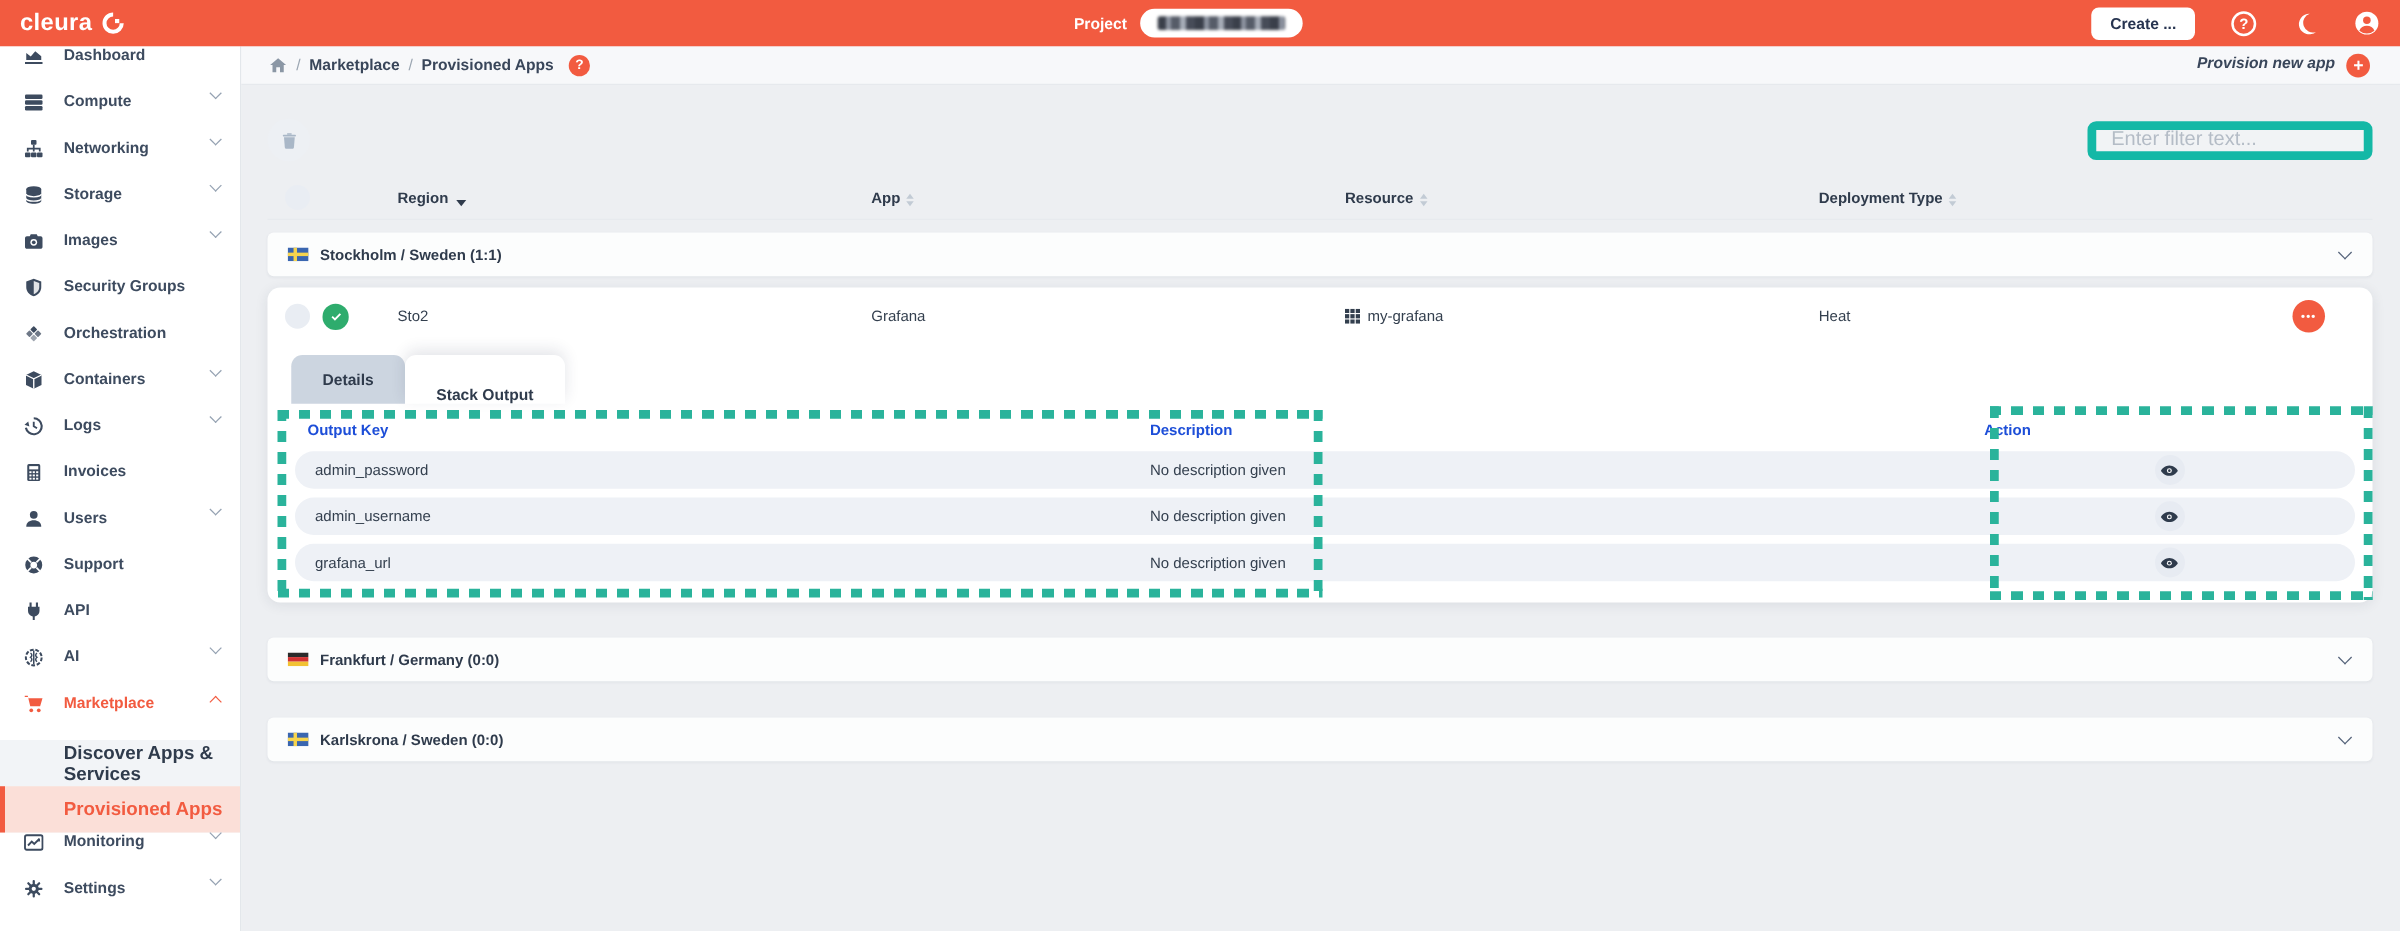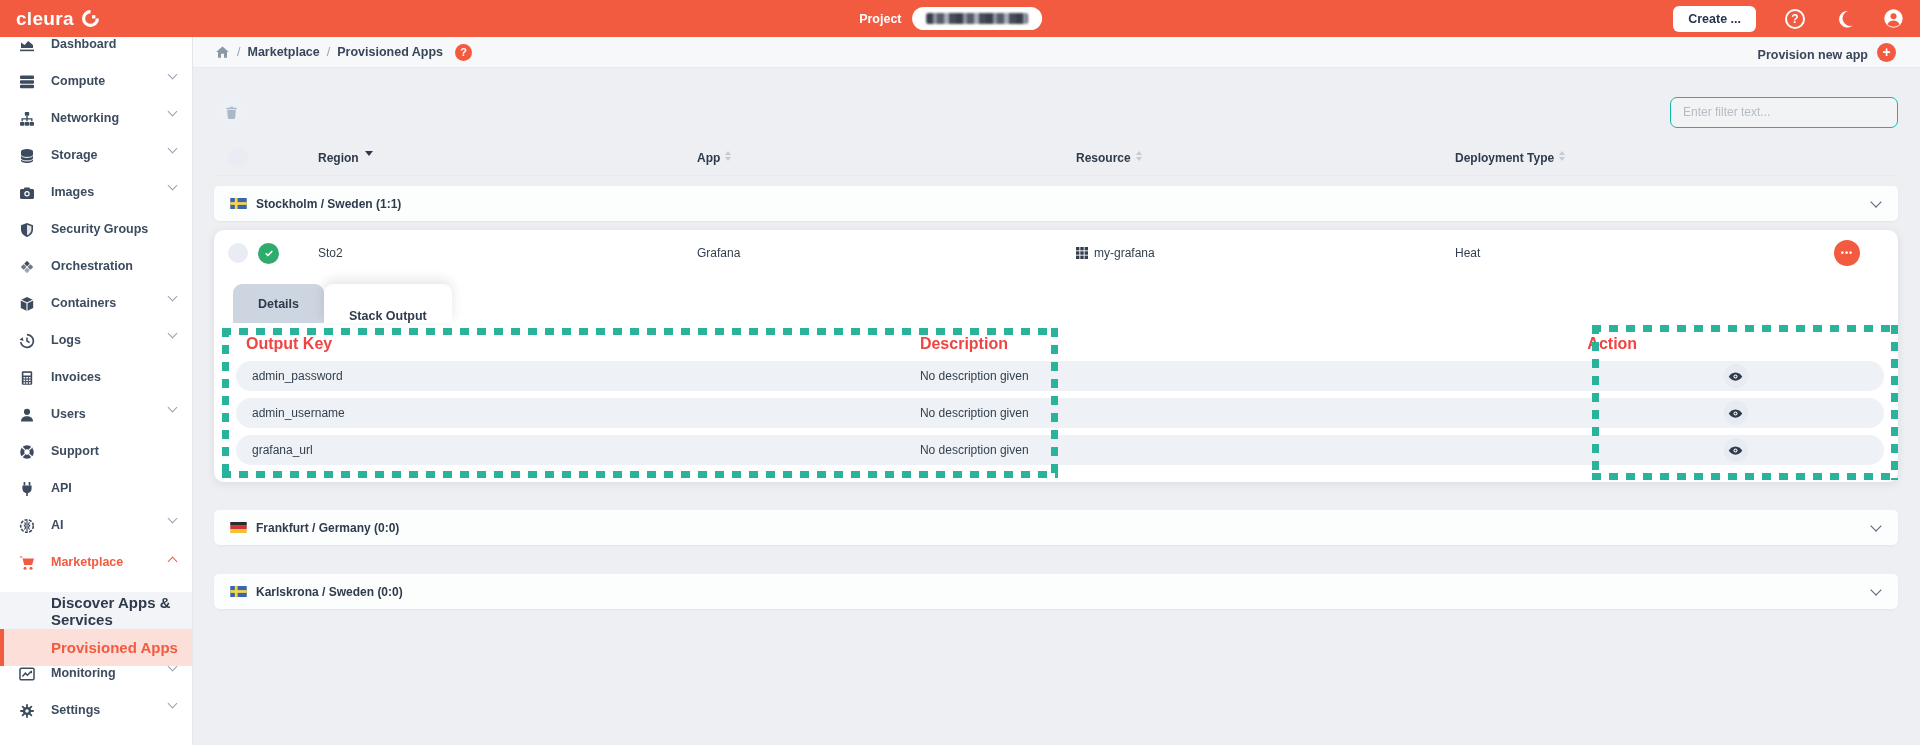--- a/index.html
+++ b/index.html
@@ -38,35 +38,35 @@
   .sub-item.active { background:#fbdfd8; color:#f25b40; border-left:4px solid #f25b40; padding-left:47px; }
 
   
   .main { flex:1; display:flex; flex-direction:column; min-width:0; }
   .crumb-bar { height:31px; background:#f7f8fa; border-bottom:1px solid #e6e9ed; display:flex; align-items:center;
     padding:0 24px 0 22px; gap:7px; font-size:12.5px; color:#39465a; font-weight:bold; }
   .crumb-sep { color:#9aa5b1; font-weight:normal; }
   .crumb-link { cursor:pointer; }
   .help-dot { width:17px; height:17px; border-radius:50%; background:#f25b40; color:#fff; font-size:11px; font-weight:bold;
     display:flex; align-items:center; justify-content:center; margin-left:5px; cursor:pointer; }
-  .crumb-right { margin-left:auto; display:flex; align-items:flex-end; gap:9px; cursor:pointer; }
+  .crumb-right { margin-left:auto; display:flex; align-items:flex-start; gap:9px; cursor:pointer;font-style:italic; }
   .plus-dot { width:19px; height:19px; border-radius:50%; background:#f25b40; color:#fff; font-size:14px; font-weight:bold;
     display:flex; align-items:center; justify-content:center; }
 
   .content { padding:27px 22px 0 21px; }
   .toolbar { display:flex; justify-content:space-between; align-items:center; }
   .trash-btn { width:34px; height:34px; border-radius:50%; background:#edf0f4; border:none; display:flex; align-items:center;
     justify-content:center; cursor:pointer; }
-  .filter-input { width:228px; height:31px; background:#f1f3f5; border:1px solid #14b8a6; border-radius:7px; padding:0 12px;
-    font-size:12px; color:#3d4b5f; outline:none; }
+  .filter-input { width:228px; height:31px; background:#f1f3f5; border:7px solid #14b8a6; border-radius:7px; padding:0 12px;
+    font-size:16px; color:#3d4b5f; outline:none; }
   .filter-input::placeholder { color:#b4bcc6; }
 
   .grid-row { display:grid; grid-template-columns:44px 60px 1fr 1fr 1fr 1fr 64px; align-items:center; }
   .thead { height:36px; margin-top:11px; border-bottom:1px solid #e7eaee; font-size:12px; font-weight:bold; color:#2f3b4c; }
-  .th-label { display:flex; align-items:flex-start; cursor:pointer; }
+  .th-label { display:flex; align-items:flex-end; cursor:pointer; }
   .tri-desc { width:0; height:0; border-left:4px solid transparent; border-right:4px solid transparent;
     border-top:5px solid #2f3b4c; margin-left:6px; }
   .sp { display:flex; flex-direction:column; gap:2px; margin-left:5px; }
   .sp i { display:block; width:0; height:0; border-left:3.5px solid transparent; border-right:3.5px solid transparent; }
   .sp .u { border-bottom:4px solid #c2cbd5; }
   .sp .d { border-top:4px solid #c2cbd5; }
   .chkbox { width:20px; height:20px; border-radius:50%; background:#e9edf3; margin-left:14px; cursor:pointer; }
 
   .group-row { height:35px; background:#fcfdfd; border-radius:5px; margin-top:10px; display:flex; align-items:center;
     padding:0 18px 0 16px; gap:9px; font-size:12px; font-weight:bold; color:#2f3b4c; box-shadow:0 1px 2px rgba(40,50,70,.05); }
@@ -84,21 +84,21 @@
     align-items:center; justify-content:center; font-size:9px; letter-spacing:1px; font-weight:bold; cursor:pointer; }
 
   .tabs { display:flex; margin:8px 0 0 19px; position:relative; }
   .tab { height:39px; padding:0 25px; display:flex; align-items:center; font-size:12.5px; font-weight:bold; color:#2f3b4c;
     border-radius:9px 9px 0 0; cursor:pointer; }
   .tab.inactive { background:#ccd5e0; }
   .tab.active { background:#fff; box-shadow:0 -4px 12px rgba(35,45,70,.12); z-index:2;align-items:flex-end; }
 
   .output-area { padding:4px 14px 0 22px; position:relative; z-index:3; }
   .out-grid { display:grid; grid-template-columns:41.5% 40.5% 18%; align-items:center; }
-  .out-head { height:34px; font-size:16px; font-weight:bold; color:#ef4444; }
+  .out-head { height:34px; font-size:12px; font-weight:bold; color:#1d4ed8; }
   .out-head .c1 { padding-left:10px; }
   .out-head .c3 { text-align:left; }
   .out-row { height:30px; background:#eef1f6; border-radius:15px; margin-bottom:7px; font-size:12px; color:#333f4e; }
   .out-row .c1 { padding-left:16px; }
   .eye-wrap { display:flex; justify-content:center; }
   .eye-btn { width:24px; height:24px; border-radius:50%; background:#e7ebf2; border:none; display:flex; align-items:center;
     justify-content:center; cursor:pointer; }
 
   
   .annotation { position:absolute; pointer-events:none; z-index:40; }

